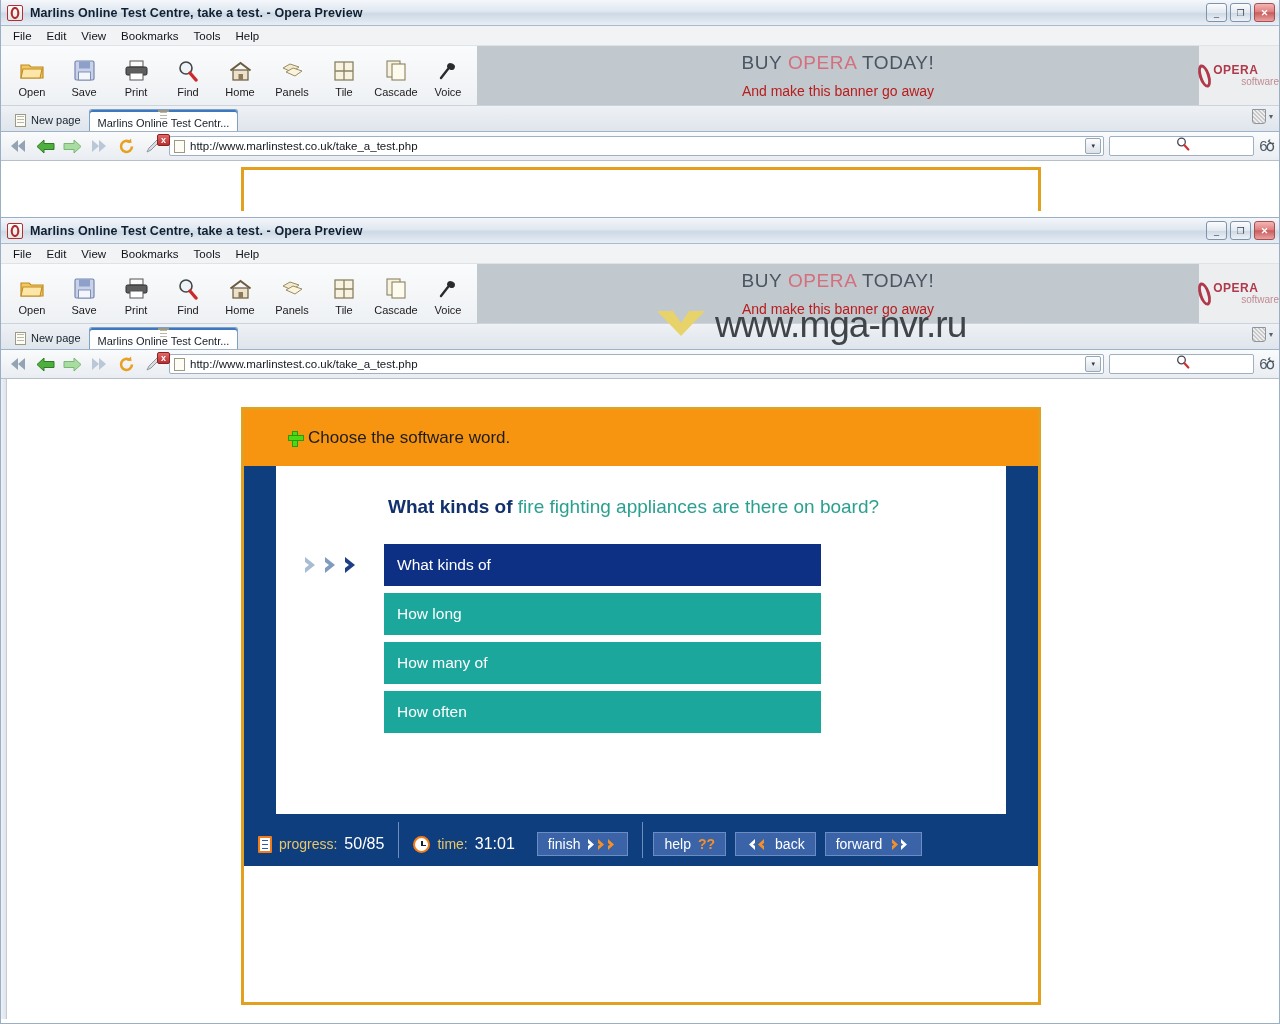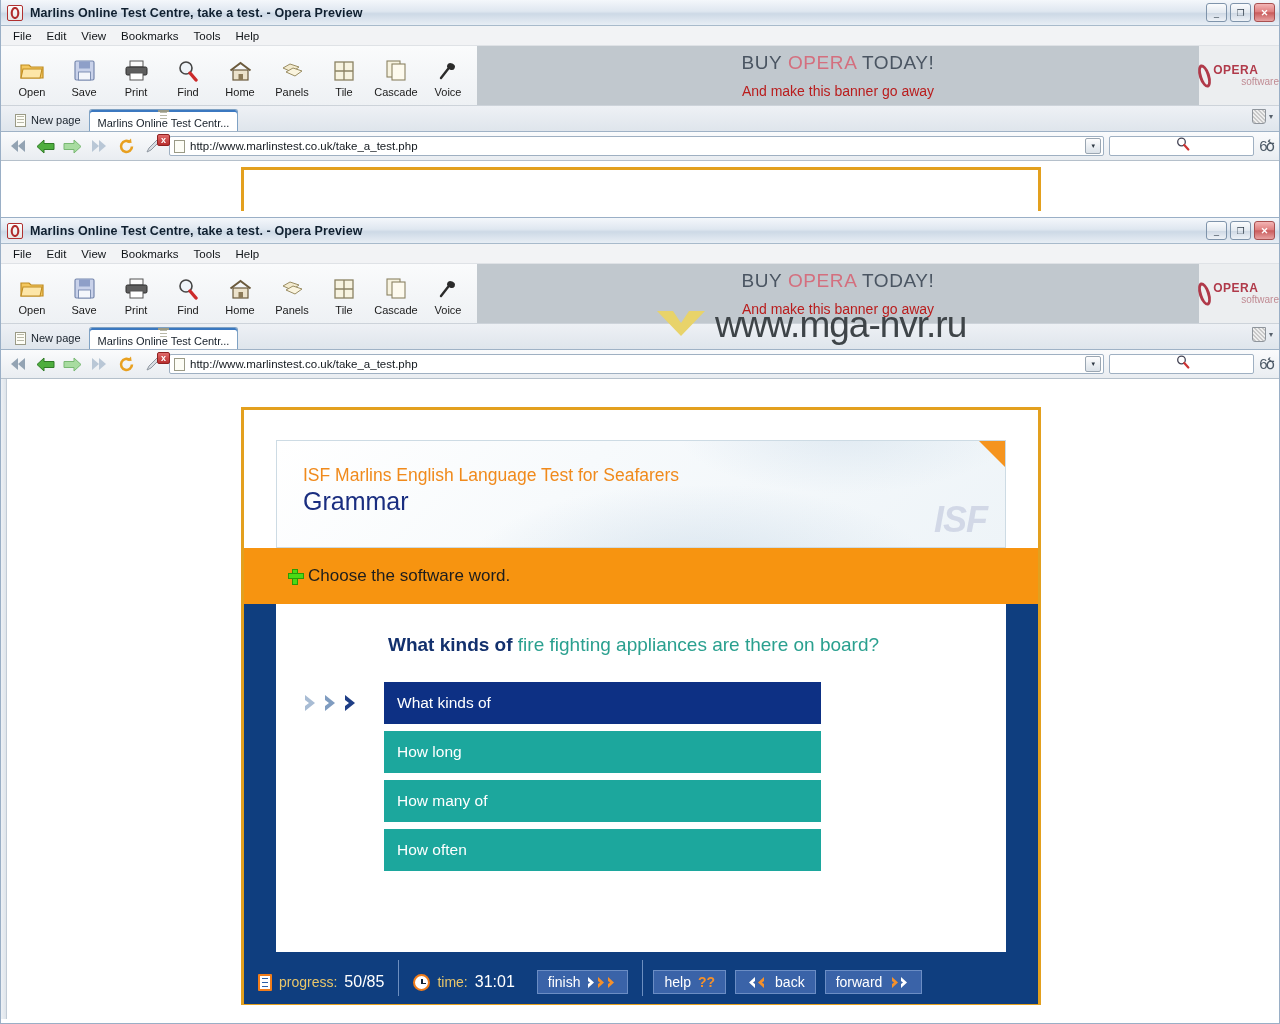--- a/index.html
+++ b/index.html
@@ -781,29 +781,20 @@
       <span class="dropdown-btn">▾</span>
     </div>
     <span class="glasses">6ծ</span>
   </div>
 
   <div class="page-area" style="height:640px;">
     <div class="left-rail"></div>
 
     <div class="test-frame" style="left:240px; top:28px; width:800px; height:598px;">
 
-      <div style="padding:30px 32px 0 32px; background:#ffffff;">
-        <div class="test-header" style="height:108px; padding:24px 0 0 26px;">
-          <div class="wave"></div>
-          <div class="corner-fold"></div>
-          <div class="test-title-1">ISF Marlins English Language Test for Seafarers</div>
-          <div class="test-title-2">Grammar</div>
-          <div class="isf-logo">ISF</div>
-        </div>
-      </div>
 
       <div style="background:#0f3e7f; padding:0 32px; height:404px;">
         <div class="instr-bar" style="height:56px; margin:0 -32px; padding-left:44px;">
           <span class="plus-icon"></span>
           <span class="instr-text">Choose the software word.</span>
         </div>
 
         <div style="background:#ffffff; height:348px; padding:28px 0 0 0;">
           <div class="q-text" style="margin:0 110px 0 112px;">
             <span class="q-bold">What kinds of</span><span class="q-teal"> fire fighting appliances are there on board?</span>

